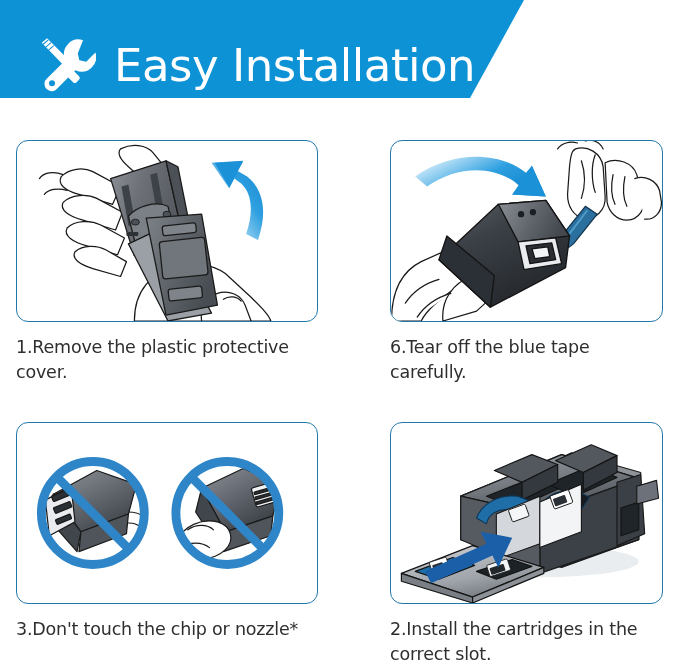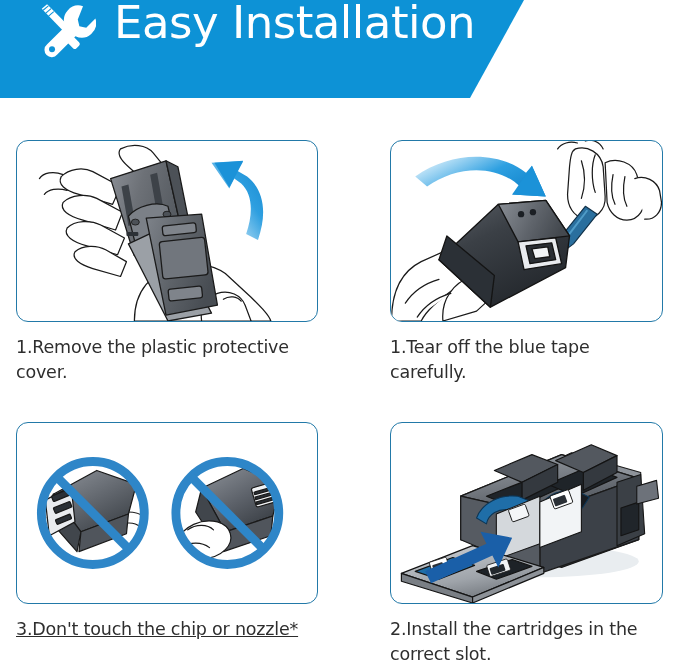--- a/index.html
+++ b/index.html
@@ -24,24 +24,25 @@
     top: 0;
     width: 524px;
     height: 98px;
     background: #0d92d6;
     -webkit-clip-path: polygon(0 0, 524px 0, 470px 98px, 0 98px);
     clip-path: polygon(0 0, 524px 0, 470px 98px, 0 98px);
   }
   .banner-inner {
     position: absolute;
     left: 0;
-    top: 0;
+    top: 16px;
     width: 524px;
     height: 98px;
     display: flex;
+    align-items: center;
   }
   .banner-icon {
     width: 62px;
     height: 62px;
     margin-left: 34px;
     flex: 0 0 auto;
     display: block;
   }
   .banner-title {
     margin-left: 18px;
@@ -61,21 +62,21 @@
     top: 98px;
     width: 679px;
     height: 573px;
   }
   .step {
     position: absolute;
     width: 302px;
   }
   .step-0 { left: 16px;  top: 42px; }
   .step-1 { left: 390px; top: 42px; width: 273px; }
-  .step-2 { left: 16px;  top: 324px; text-decoration: underline; }
+  .step-2 { left: 16px;  top: 324px; }
   .step-3 { left: 390px; top: 324px; width: 273px; }
 
   .panel {
     border: 1.6px solid #2279a8;
     border-radius: 12px;
     background: #ffffff;
     height: 182px;
     box-sizing: border-box;
     overflow: hidden;
     position: relative;
@@ -241,21 +242,21 @@
           <path d="M136 106 L162 103 L166 120 L140 124 Z" fill="#2a2e33"></path>
           <path d="M142 109 L158 107 L160 117 L145 119 Z" fill="#f2f4f6"></path>
         </g>
 
         <g>
           <path d="M24 36 C60 10 108 10 136 32 L142 25 L156 56 L122 54 L130 46 L124 41 C100 24 64 26 36 46 Z" fill="url(#arrow2g)"></path>
           <path d="M142 25 L156 56 L122 54 Z" fill="#1b92d8"></path>
         </g>
       </svg>
     </div>
-    <div class="caption">1.Tear off the blue tape carefully.</div>
+    <div class="caption">6.Tear off the blue tape carefully.</div>
   </div>
 
   <div class="step step-2">
     <div class="panel">
       <svg viewBox="0 0 302 182" aria-hidden="true">
         <defs>
           <linearGradient id="c3a" x1="0" y1="0" x2="0.7" y2="1">
             <stop offset="0%" stop-color="#8d9299"></stop>
             <stop offset="55%" stop-color="#62676e"></stop>
             <stop offset="100%" stop-color="#3f444a"></stop>

